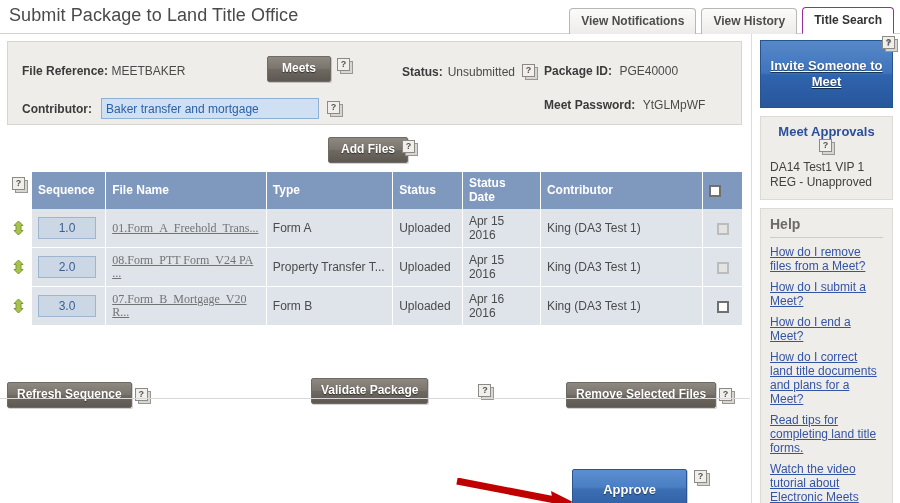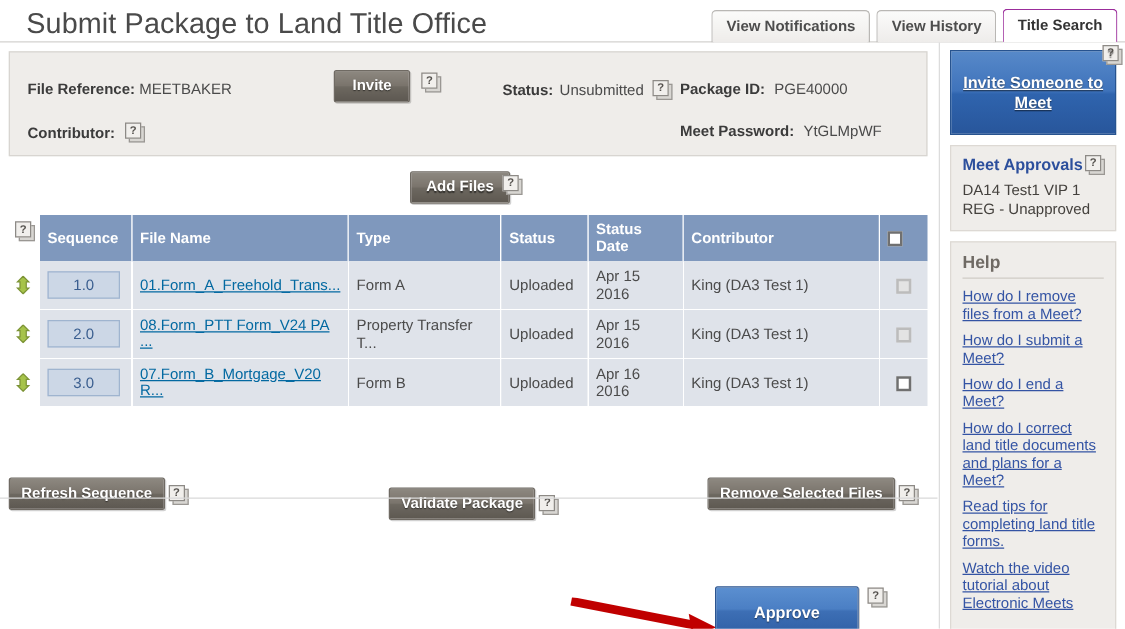--- a/index.html
+++ b/index.html
@@ -18,23 +18,23 @@
   }
 
   
   .top-header {
     position: relative;
     height: 33px;
     border-bottom: 1px solid #d4d2cf;
   }
   .page-title {
     position: absolute;
-    left: 21px;
+    left: 9px;
     top: 5px;
-    font-size: 23px;
+    font-size: 18px;
     font-weight: 400;
     color: #4a4a4a;
     letter-spacing: .1px;
   }
   .tabstrip {
     position: absolute;
     right: 6px;
     bottom: -1px;
     display: flex;
     align-items: flex-end;
@@ -217,25 +217,26 @@
     background:#ccd7e6;
     border:1px solid #9fb4cf;
     color:#3a5e8f;
     text-align:center;
     padding:3px 0;
     font-size:12px;
     width:56px;
     cursor:text;
   }
   .fname {
-    color:#0369a1;
+    color:#737373;
     text-decoration:underline;
     cursor:pointer;
     display:block;
     line-height:13px;
+    font-family:Liberation Serif, serif;
   }
   .drag-handle {
     position:absolute;
     left:11px;
     width:15px; height:15px;
     cursor:move;
   }
   .drag-handle svg { display:block; }
 
   .chk {
@@ -257,21 +258,21 @@
   .actions {
     position:absolute;
     left:0; top:340px;
     width:752px;
     height:42px;
   }
   .act { position:absolute; display:flex; align-items:center; }
   .act .gbtn { padding:5px 9px 6px 9px; }
   .act .helpicon { margin-left:3px; margin-top:1px; }
   .a1 { left:7px;  top:8px; }
-  .a2 { left:311px; top:16px; }
+  .a2 { left:311px; top:4px;gap:47px; }
   .a3 { left:566px; top:8px; }
 
   .hr-line {
     position:absolute;
     left:0; top:364px;
     width:750px;
     height:1px;
     background:#d9d9d9;
   }
 
@@ -317,20 +318,21 @@
   .panel {
     margin: 8px 7px 0 5px;
     background:#efedea;
     border:1px solid #ddd9d4;
     padding: 7px 9px 9px 9px;
   }
   .panel-head {
     display:flex; align-items:center; justify-content:space-between;
     font-weight:bold; font-size:13px; color:#2c4f9c;
     margin-bottom:6px;
+    flex-direction:column;
   }
   .approval-item {
     font-size:12px; color:#44413d; line-height:15px;
   }
   .help-title {
     font-size:14px; color:#6f6a64; font-weight:bold;
     padding-bottom:5px;
     border-bottom:1px solid #cfcbc5;
     margin-bottom:7px;
   }
@@ -360,40 +362,41 @@
 
   <div class="main-col">
 
     <div class="info-panel">
 
       <div class="r-fileref">
         <span class="lbl">File Reference:</span>
         <span class="val">MEETBAKER</span>
       </div>
 
-      <div class="gbtn btn-change">Invite</div>
+      <div class="gbtn btn-change">Meets</div>
       <span class="helpicon" style="position:absolute;left:329px;top:16px;">
           <span class="sq">?</span>
         </span>
 
       <div class="r-status">
         <span class="lbl">Status:</span>
         <span class="val" style="margin-left:5px;">Unsubmitted</span>
         <span class="helpicon" style="margin-left:7px;">
             <span class="sq">?</span>
           </span>
       </div>
 
       <div class="r-pkg">
         <span class="lbl">Package ID:</span>
         <span class="val" style="margin-left:4px;">PGE40000</span>
       </div>
 
       <div class="r-desc">
         <span class="lbl">Contributor:</span>
+        <input class="desc-input" type="text" value="Baker transfer and mortgage" style="">
         <span class="helpicon" style="margin-left:8px;">
             <span class="sq">?</span>
           </span>
       </div>
 
       <div class="r-pwd">
         <span class="lbl">Meet Password:</span>
         <span class="val" style="margin-left:4px;">YtGLMpWF</span>
       </div>
     </div>

